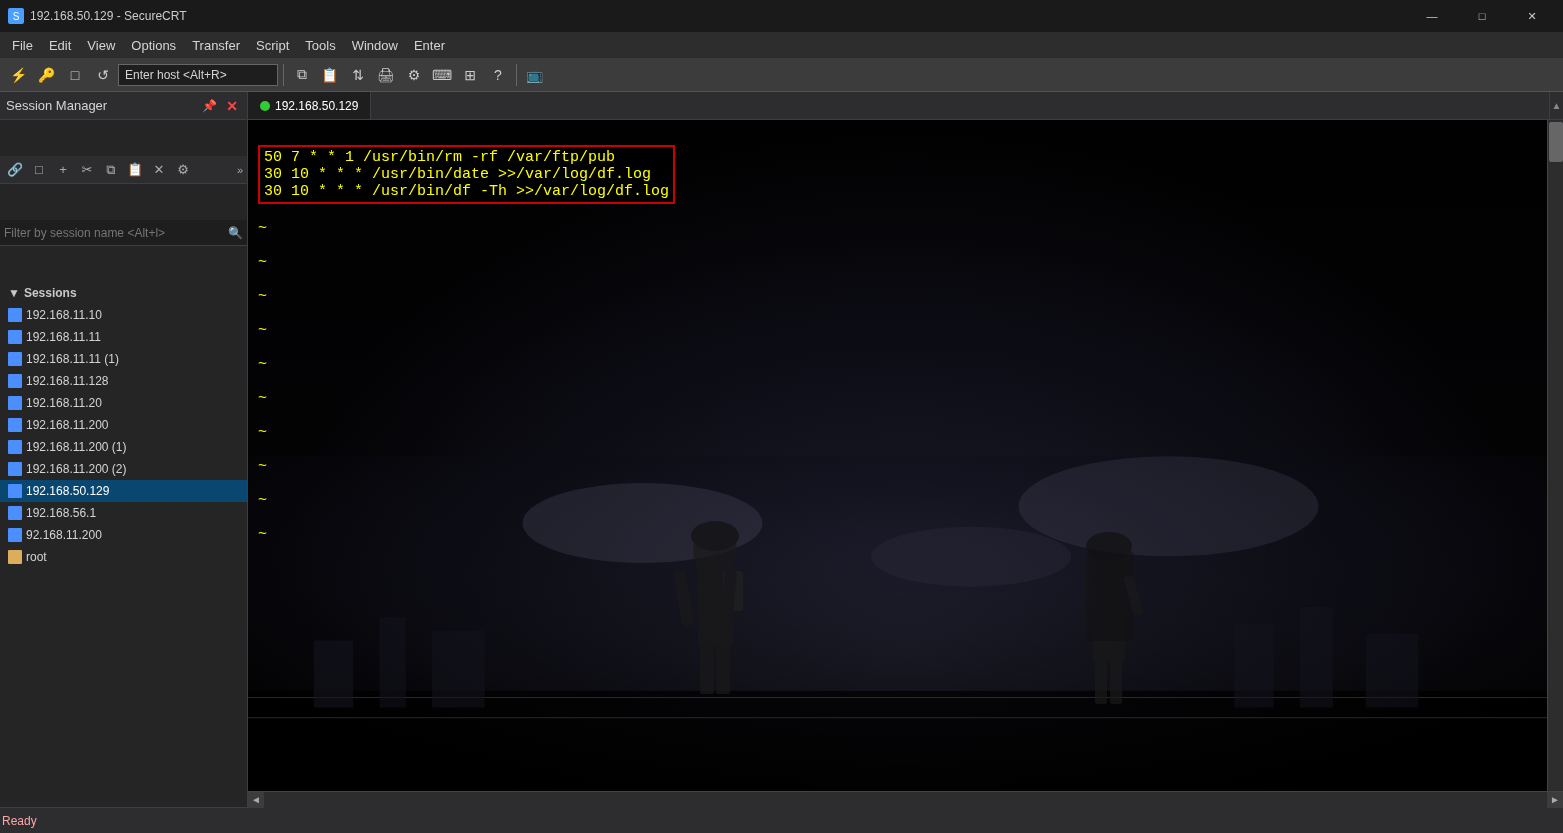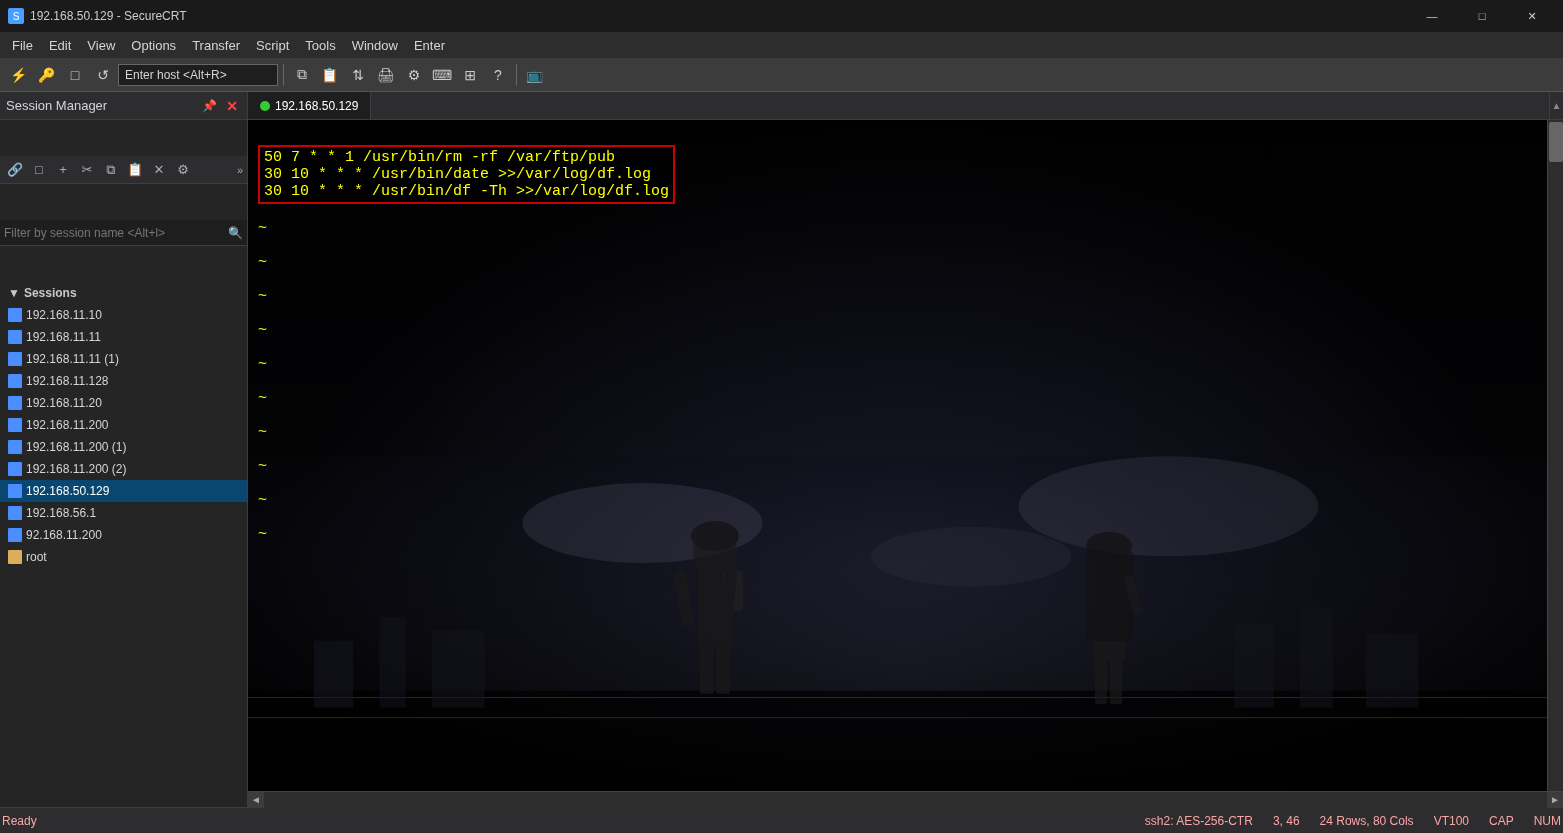--- a/index.html
+++ b/index.html
@@ -561,21 +561,13 @@
       <div class="scroll-left">◄</div>
       <div class="scroll-track"></div>
       <div class="scroll-right">►</div>
     </div>
   </div>
 
 </div>
 
 <div id="status-bar">
   <span>Ready</span>
-  <div class="status-right">
-    <span>ssh2: AES-256-CTR</span>
-    <span>3, 46</span>
-    <span>24 Rows, 80 Cols</span>
-    <span>VT100</span>
-    <span>CAP</span>
-    <span>NUM</span>
-  </div>
 </div>
 
 </body></html>

